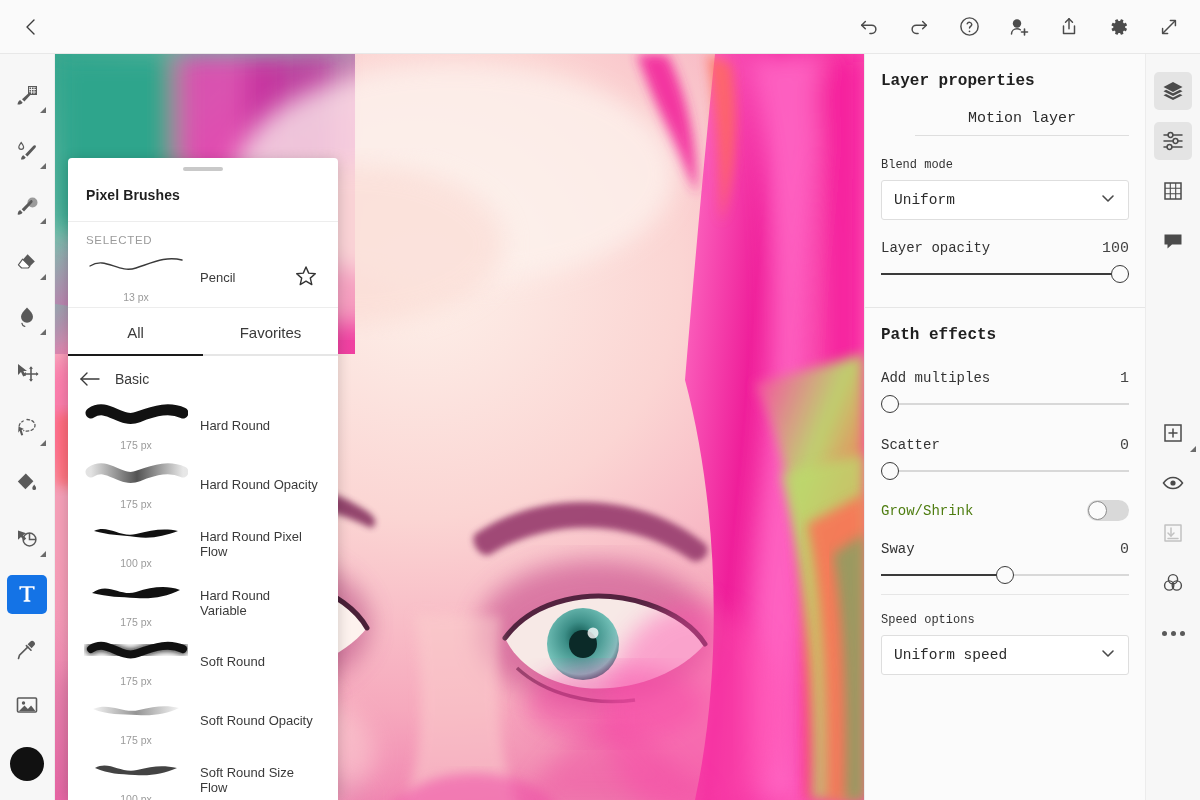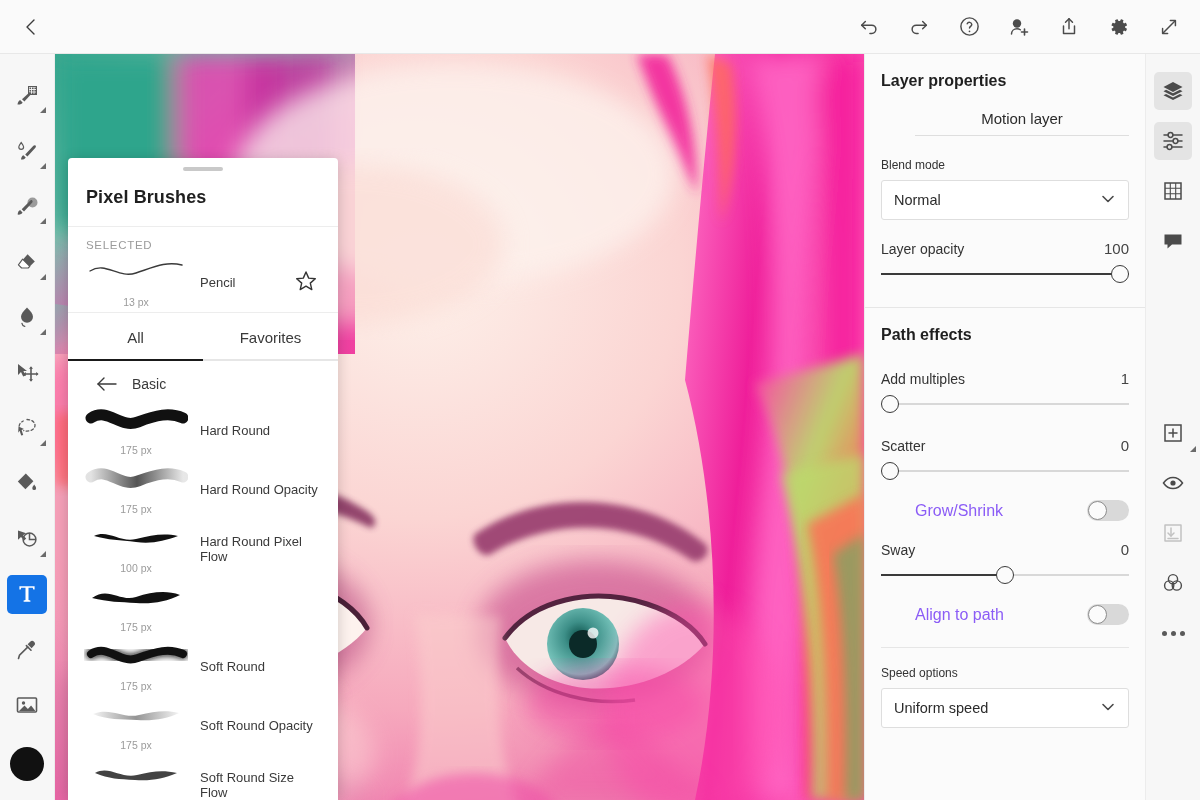--- a/index.html
+++ b/index.html
@@ -55,21 +55,21 @@
   }
   .art { position:absolute; inset:0; }
 
   
   .brushpanel {
     position:absolute; left:68px; top:158px; width:270px; height:642px;
     background:#ffffff; box-shadow:0 2px 14px rgba(0,0,0,.18);
     border-radius:4px 4px 0 0; overflow:hidden;
   }
   .grabber { width:40px; height:4px; border-radius:2px; background:#c9c9c9; margin:9px auto 0; }
-  .bp-title { font-size:18px; font-weight:bold; color:#1f1f1f; padding:16px 18px 18px; letter-spacing:.1px; }
+  .bp-title { font-size:14px; font-weight:bold; color:#1f1f1f; padding:16px 18px 18px; letter-spacing:.1px; }
   .bp-div { height:1px; background:#ededed; }
   .bp-selected-label {
     font-size:11.5px; color:#9b9b9b; letter-spacing:.7px; padding:12px 18px 2px;
   }
   .brush-row {
     display:flex; align-items:center; padding:4px 18px 4px 14px; cursor:pointer;
     min-height:52px;
   }
   .brush-preview { width:108px; flex:0 0 108px; text-align:center; }
   .brush-preview svg { display:block; margin:0 auto; }
@@ -78,29 +78,29 @@
   .star { width:26px; color:#333; }
 
   .tabs { display:flex; position:relative; margin-top:4px;align-items:center; }
   .tab {
     flex:1; text-align:center; padding:12px 0 13px; font-size:15px; color:#3a3a3a; cursor:pointer;
   }
   .tab-underline { height:2px; background:#e6e6e6; display:flex; }
   .tab-underline .on { width:50%; background:#1a1a1a; height:2px; }
   .tab-underline .off { width:50%; height:2px; }
 
-  .crumb { display:flex; align-items:center; padding:14px 28px 8px; cursor:pointer; }
+  .crumb { display:flex; align-items:center; padding:14px 11px 8px; cursor:pointer; }
   .crumb-label { font-size:14px; color:#3a3a3a; margin-left:14px; }
 
   
   .rightpanel {
     position:absolute; left:864px; top:54px; width:281px; height:746px;
     background:#fbfbfb; border-left:1px solid #ececec; overflow:hidden;
   }
-  .rp-section { padding:0 16px; }
+  .rp-section { padding:0 16px;font-family:Liberation Mono, monospace; }
   .rp-title { font-size:16px; font-weight:bold; color:#1f1f1f; padding:18px 0 6px; }
   .layer-name-wrap { padding:10px 0 0 34px; }
   .layer-name {
     font-size:15px; color:#2b2b2b; padding:4px 0 8px; border-bottom:1px solid #dedede;
     width:100%; display:block;text-align:center;
   }
   .field-label { font-size:12px; color:#333; padding:22px 0 8px; }
   .select {
     position:relative; height:40px; border:1px solid #dedede; background:#fff;
     border-radius:3px; display:flex; align-items:center; padding:0 12px;
@@ -114,21 +114,21 @@
   .row-value { font-size:15px; color:#444; }
   .slider { position:relative; height:22px; margin-bottom:2px; }
   .slider-track { position:absolute; left:0; right:0; top:10px; height:1.5px; background:#d8d8d8; }
   .slider-fill { position:absolute; left:0; top:10px; height:1.5px; background:#3a3a3a; }
   .slider-knob {
     position:absolute; top:2px; width:18px; height:18px; border-radius:50%;
     background:#fbfbfb; border:1.5px solid #3a3a3a; cursor:pointer;
   }
   .hr { height:1px; background:#e6e6e6; margin:14px 0 0; }
   .toggle-row { display:flex; justify-content:space-between; align-items:center; padding:16px 0 14px; }
-  .toggle-row .t-label { font-size:16px; color:#8b5cf6;margin-left:34px; }
+  .toggle-row .t-label { font-size:14px; color:#4d7c0f; }
   .toggle { width:42px; height:21px; border-radius:11px; background:#d9d9d9; position:relative; cursor:pointer; }
   .toggle .knob {
     position:absolute; left:1px; top:1px; width:19px; height:19px; border-radius:50%;
     background:#fbfbfb; border:1.5px solid #8c8c8c;
   }
   .divline { height:1px; background:#e6e6e6; margin:8px 0 0; }
 
   
   .iconrail {
     position:absolute; left:1145px; top:54px; width:55px; height:746px;
@@ -537,20 +537,21 @@
         <div class="brush-name">Hard Round Pixel Flow</div>
       </div>
 
       <div class="brush-row">
         <div class="brush-preview">
           <svg width="104" height="26" viewBox="0 0 104 26">
               <path d="M8 16c16-12 28 4 44-1s30-7 44-2c-14 7-28 9-44 8s-28-1-44-5z" fill="#111"></path>
             </svg>
           <div class="brush-px">175 px</div>
         </div>
+        <div class="brush-name">Hard Round Variable</div>
       </div>
 
       <div class="brush-row">
         <div class="brush-preview">
           <svg width="104" height="26" viewBox="0 0 104 26">
               <path d="M7 13C24 2 36 24 54 17s32-10 45-4" fill="none" stroke="#111" stroke-width="10" stroke-linecap="round" filter="url(#soft3)" opacity=".95"></path>
           <path d="M7 13C24 2 36 24 54 17s32-10 45-4" fill="none" stroke="#111" stroke-width="8" stroke-linecap="round"></path>
             </svg>
           <div class="brush-px">175 px</div>
         </div>
@@ -588,21 +589,21 @@
 
   <div class="rightpanel">
     <div class="rp-section">
       <div class="rp-title">Layer properties</div>
       <div class="layer-name-wrap">
         <div class="layer-name">Motion layer</div>
       </div>
 
       <div class="field-label">Blend mode</div>
       <div class="select">
-        <span>Normal</span>
+        <span>Uniform</span>
         <span class="chev">
           <svg width="16" height="16" viewBox="0 0 16 16" fill="none" stroke="#4a4a4a" stroke-width="1.6" stroke-linecap="round" stroke-linejoin="round">
               <polyline points="3,6 8,11 13,6"></polyline>
             </svg>
         </span>
       </div>
 
       <div class="row-label">
         <span>Layer opacity</span>
         <span class="row-value">100</span>
@@ -647,26 +648,20 @@
       <div class="row-label" style="padding-top:6px">
         <span>Sway</span>
         <span class="row-value">0</span>
       </div>
       <div class="slider">
         <span class="slider-track"></span>
         <span class="slider-fill" style="width:50%"></span>
         <span class="slider-knob" style="left:calc(50% - 9px)"></span>
       </div>
 
-      <div class="toggle-row">
-        <span class="t-label">Align to path</span>
-        <span class="toggle">
-            <span class="knob"></span>
-          </span>
-      </div>
 
       <div class="divline"></div>
 
       <div class="field-label" style="padding-top:18px">Speed options</div>
       <div class="select">
         <span>Uniform speed</span>
         <span class="chev">
           <svg width="16" height="16" viewBox="0 0 16 16" fill="none" stroke="#4a4a4a" stroke-width="1.6" stroke-linecap="round" stroke-linejoin="round">
               <polyline points="3,6 8,11 13,6"></polyline>
             </svg>

